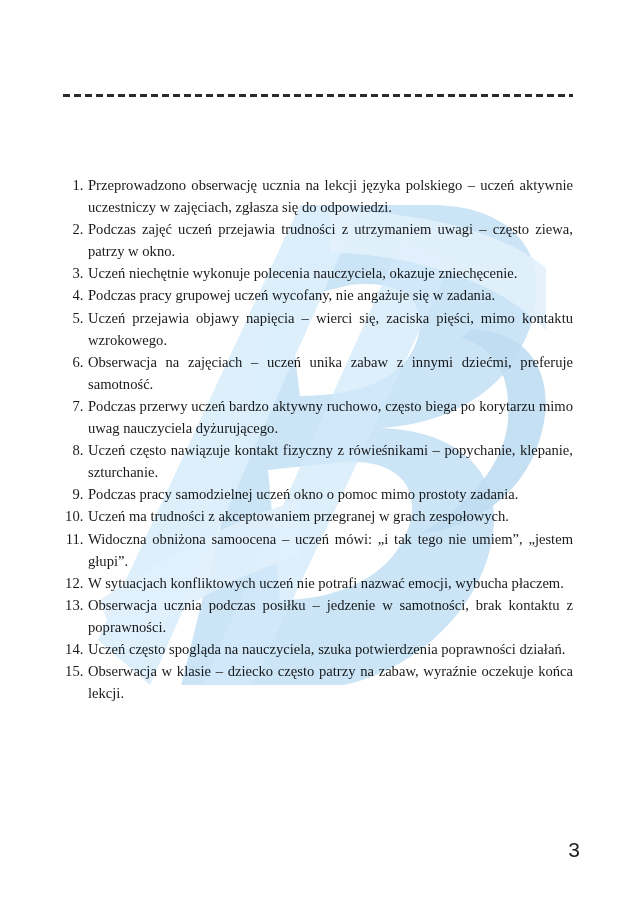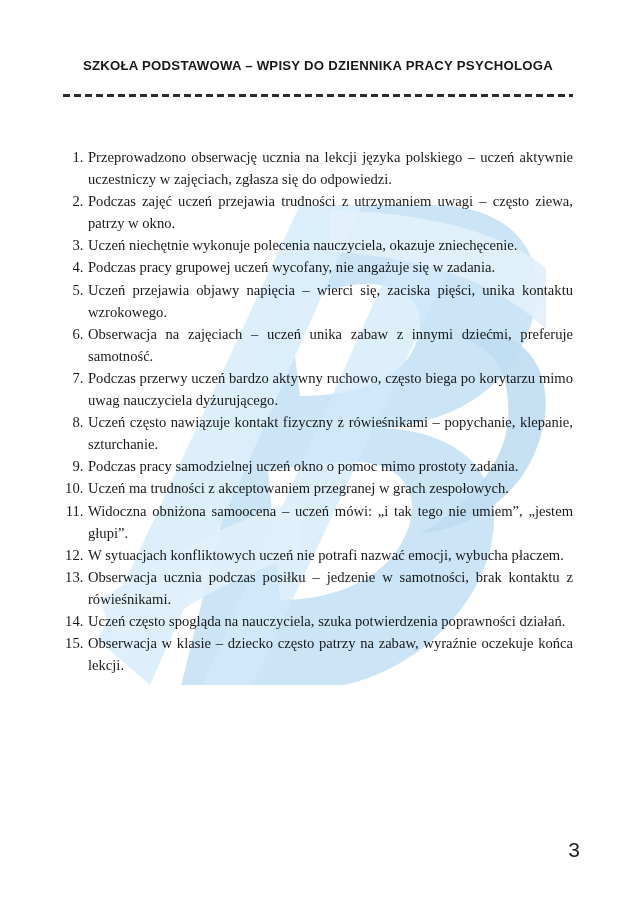--- a/index.html
+++ b/index.html
@@ -85,21 +85,21 @@
     font-weight: normal;
     font-size: 24px;
     letter-spacing: 0.3px;
     color: #161616;
   }
 
   
   .content {
     position: absolute;
     left: 63px;
-    top: 146px;
+    top: 174px;
     width: 510px;
     z-index: 2;
   }
 
   ol.entry-list {
     margin: 0;
     padding: 0 0 0 24px;
     list-style-position: outside;
     list-style-type: decimal;
   }
@@ -162,44 +162,41 @@
                C511 376 496 348 462 338 Z" fill="#bfdcf2" opacity="0.9"></path>
 
       <path d="M330 210 C420 212 500 230 546 268 L546 330
                C500 282 420 256 330 252 Z" fill="#e2f1fc" opacity="0.9"></path>
 
       <path d="M100 600 C160 560 230 520 300 500 L300 556
                C236 574 170 612 120 658 Z" fill="#e0f0fc" opacity="0.9"></path>
     </g>
   </svg>
 
-  <div class="doc-header">
-    <span class="doc-header-text">SZKOŁA PODSTAWOWA – WPISY DO DZIENNIKA PRACY PSYCHOLOGA</span>
-  </div>
 
   <div class="divider">
     <div class="divider-inner"></div>
   </div>
 
 
   <div class="content">
     <ol class="entry-list">
       <li>Przeprowadzono obserwację ucznia na lekcji języka polskiego – uczeń aktywnie uczestniczy w zajęciach, zgłasza się do odpowiedzi.</li>
       <li>Podczas zajęć uczeń przejawia trudności z utrzymaniem uwagi – często ziewa, patrzy w okno.</li>
       <li>Uczeń niechętnie wykonuje polecenia nauczyciela, okazuje zniechęcenie.</li>
       <li>Podczas pracy grupowej uczeń wycofany, nie angażuje się w zadania.</li>
-      <li>Uczeń przejawia objawy napięcia – wierci się, zaciska pięści, unika kontaktu wzrokowego.</li>
+      <li>Uczeń przejawia objawy napięcia – wierci się, zaciska pięści, mimo kontaktu wzrokowego.</li>
       <li>Obserwacja na zajęciach – uczeń unika zabaw z innymi dziećmi, preferuje samotność.</li>
       <li>Podczas przerwy uczeń bardzo aktywny ruchowo, często biega po korytarzu mimo uwag nauczyciela dyżurującego.</li>
       <li>Uczeń często nawiązuje kontakt fizyczny z rówieśnikami – popychanie, klepanie, szturchanie.</li>
       <li>Podczas pracy samodzielnej uczeń okno o pomoc mimo prostoty zadania.</li>
       <li>Uczeń ma trudności z akceptowaniem przegranej w grach zespołowych.</li>
       <li>Widoczna obniżona samoocena – uczeń mówi: „i tak tego nie umiem”, „jestem głupi”.</li>
       <li>W sytuacjach konfliktowych uczeń nie potrafi nazwać emocji, wybucha płaczem.</li>
-      <li>Obserwacja ucznia podczas posiłku – jedzenie w samotności, brak kontaktu z rówieśnikami.</li>
+      <li>Obserwacja ucznia podczas posiłku – jedzenie w samotności, brak kontaktu z poprawności.</li>
       <li>Uczeń często spogląda na nauczyciela, szuka potwierdzenia poprawności działań.</li>
       <li>Obserwacja w klasie – dziecko często patrzy na zabaw, wyraźnie oczekuje końca lekcji.</li>
     </ol>
   </div>
 
   <div class="page-number">3</div>
 
 </div>
 
 </body></html>

